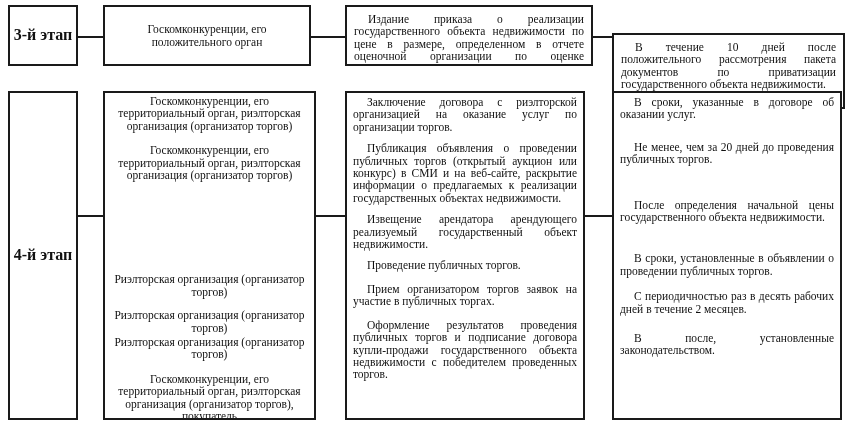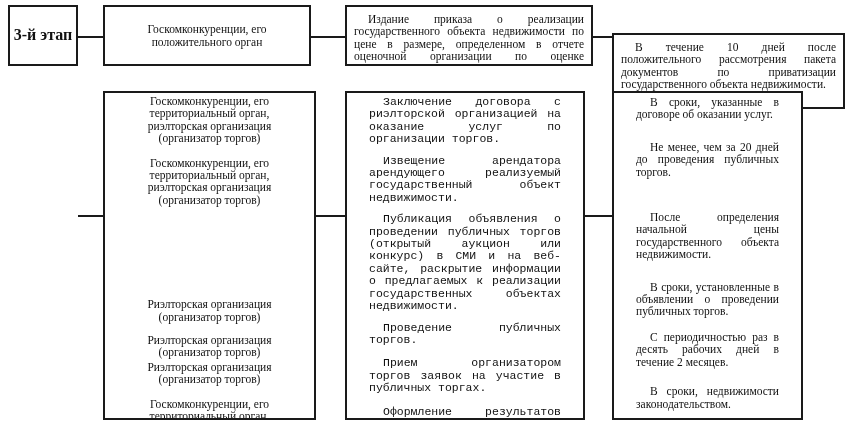--- a/index.html
+++ b/index.html
@@ -31,21 +31,21 @@
   }
   .center-box {
     display: flex;
     align-items: center;
     justify-content: center;
     text-align: center;
     padding: 2px 8px;
   }
   .para-box { padding: 2px 7px; }
   .para-box p { text-align: justify; text-indent: 14px; }
-  .list-box { padding: 0 22px; }
+  .list-box { padding: 0 6px; }
 
   
   .top-pad p { margin-top: 4px; }
 
   
   .actors p { text-align: center; text-indent: 0; }
   .actors p:nth-child(1) { margin-top: 2px; }
   .actors p:nth-child(2) { margin-top: 12px; }
   .actors p:nth-child(3) { margin-top: 92px; }
   .actors p:nth-child(4) { margin-top: 11px; }
@@ -60,21 +60,21 @@
   .actions p:nth-child(4) { margin-top: 9px; }
   .actions p:nth-child(5) { margin-top: 11px; }
   .actions p:nth-child(6) { margin-top: 11px; }
   .actions p:nth-child(7) { margin-top: 11px; }
 
   
   .timings p { text-align: justify; text-indent: 14px; }
   .timings p:nth-child(1) { margin-top: 3px; }
   .timings p:nth-child(2) { margin-top: 20px; }
   .timings p:nth-child(3) { margin-top: 33px; }
-  .timings p:nth-child(4) { margin-top: 20px; }
+  .timings p:nth-child(4) { margin-top: 29px; }
   .timings p:nth-child(5) { margin-top: 13px; }
   .timings p:nth-child(6) { margin-top: 17px; }
   .timings p:nth-child(7) { margin-top: 36px; }
 
   .connector {
     position: absolute;
     height: 2px;
     background: #1a1a1a;
   }
 </style>
@@ -96,45 +96,48 @@
   </div>
 
   <div class="box para-box top-pad" style="left:612px; top:5px; width:233px; height:76px;margin-top:28px;">
     <p>В течение 10 дней после положительного рассмотрения пакета документов по приватизации государственного объекта недвижимости.</p>
   </div>
 
   <div class="connector" style="left:78px;  top:36px; width:25px;"></div>
   <div class="connector" style="left:311px; top:36px; width:34px;"></div>
   <div class="connector" style="left:593px; top:36px; width:19px;"></div>
 
+  <div class="box stage-box" style="left:8px; top:91px; width:70px; height:329px;">
+    <span>4-й этап</span>
+  </div>
 
   <div class="box list-box actors" style="left:103px; top:91px; width:213px; height:329px;">
       <p>Госкомконкуренции, его территориальный орган, риэлторская организация (организатор торгов)</p>
       <p>Госкомконкуренции, его территориальный орган, риэлторская организация (организатор торгов)</p>
       <p>Риэлторская организация (организатор торгов)</p>
       <p>Риэлторская организация (организатор торгов)</p>
       <p>Риэлторская организация (организатор торгов)</p>
       <p>Госкомконкуренции, его территориальный орган, риэлторская организация (организатор торгов), покупатель</p>
     </div>
 
-  <div class="box list-box actions" style="left:345px; top:91px; width:240px; height:329px;font-family:Liberation Mono, monospace;">
+  <div class="box list-box actions" style="left:345px; top:91px; width:240px; height:329px;">
       <p>Заключение договора с риэлторской организацией на оказание услуг по организации торгов.</p>
+      <p>Публикация объявления о проведении публичных торгов (открытый аукцион или конкурс) в СМИ и на веб-сайте, раскрытие информации о предлагаемых к реализации государственных объектах недвижимости.</p>
       <p>Извещение арендатора арендующего реализуемый государственный объект недвижимости.</p>
-      <p>Публикация объявления о проведении публичных торгов (открытый аукцион или конкурс) в СМИ и на веб-сайте, раскрытие информации о предлагаемых к реализации государственных объектах недвижимости.</p>
       <p>Проведение публичных торгов.</p>
       <p>Прием организатором торгов заявок на участие в публичных торгах.</p>
       <p>Оформление результатов проведения публичных торгов и подписание договора купли-продажи государственного объекта недвижимости с победителем проведенных торгов.</p>
     </div>
 
-  <div class="box list-box timings" style="left:612px; top:91px; width:191px; height:329px;">
+  <div class="box list-box timings" style="left:612px; top:91px; width:230px; height:329px;">
       <p>В сроки, указанные в договоре об оказании услуг.</p>
       <p>Не менее, чем за 20 дней до проведения публичных торгов.</p>
       <p>После определения начальной цены государственного объекта недвижимости.</p>
       <p>В сроки, установленные в объявлении о проведении публичных торгов.</p>
       <p>С периодичностью раз в десять рабочих дней в течение 2 месяцев.</p>
-      <p>В сроки, недвижимости законодательством.</p>
+      <p>В после, установленные законодательством.</p>
     </div>
 
   <div class="connector" style="left:78px;  top:215px; width:25px;"></div>
   <div class="connector" style="left:316px; top:215px; width:29px;"></div>
   <div class="connector" style="left:585px; top:215px; width:27px;"></div>
 
 </div>
 
 </body></html>

